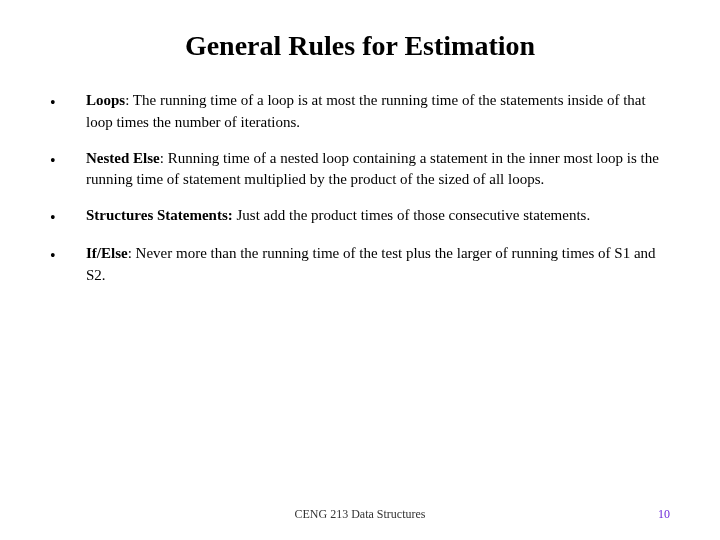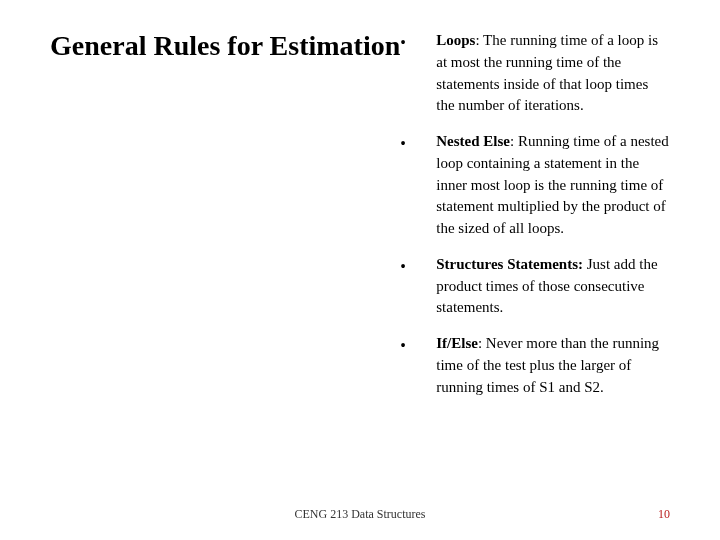--- a/index.html
+++ b/index.html
@@ -15,21 +15,21 @@
       font-family: Georgia, 'Times New Roman', Times, serif;
       color: #000000;
       overflow: hidden;
     }
 
     .slide-container {
       width: 720px;
       height: 540px;
       background: #ffffff;
       display: flex;
-      flex-direction: row;
+      flex-direction: column;
       padding: 30px 50px 20px 50px;
       position: relative;
     }
 
     .slide-title {
       text-align: center;
       font-size: 28px;
       font-weight: bold;
       margin-bottom: 28px;
       font-family: Georgia, 'Times New Roman', Times, serif;
@@ -83,21 +83,21 @@
 
     .footer-title {
       font-size: 12px;
       color: #333333;
       text-align: center;
       flex: 1;
     }
 
     .footer-page {
       font-size: 12px;
-      color: #b91c1c;
+      color: #6d28d9;
       position: absolute;
       right: 50px;
       bottom: 0;
     }
   </style>
 </head>
 <body>
 
 <div class="slide-container">
 

